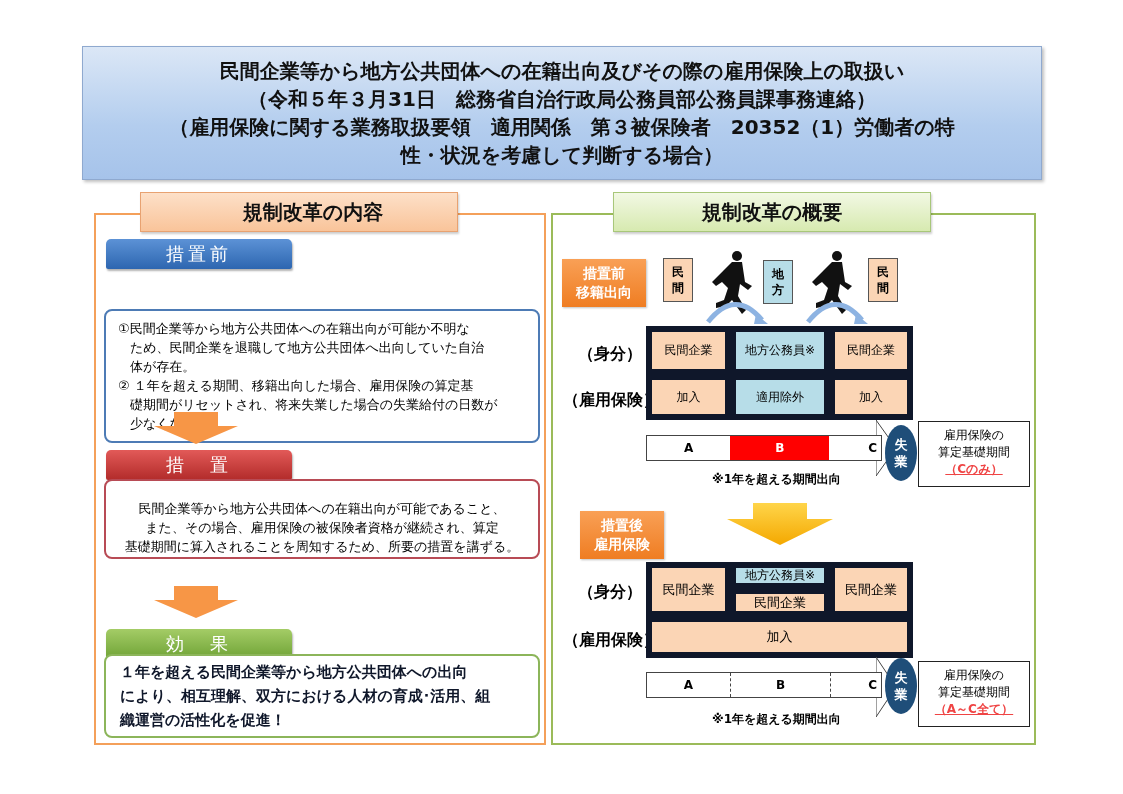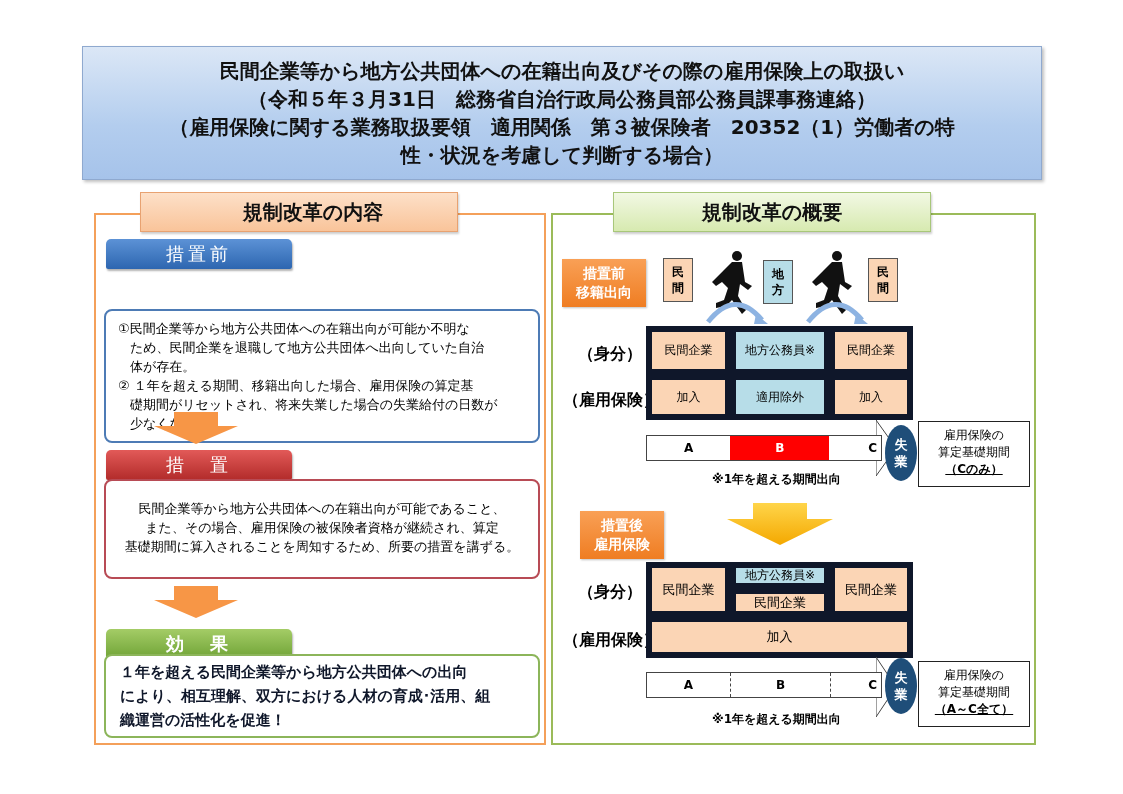--- a/index.html
+++ b/index.html
@@ -30,27 +30,27 @@
     font-weight: bold; font-size: 20px; color: #111; padding-left: 28px;
   }
   .tab {
     position: absolute; height: 30px; width: 186px; border-radius: 5px 5px 2px 2px;
     display: flex; align-items: center; justify-content: center;
     color: #fff; font-size: 18px; letter-spacing: 4px;
     box-shadow: 1px 2px 2px rgba(0,0,0,0.3);
   }
   .tab-blue { left: 106px; top: 239px; background: linear-gradient(#5c92d6, #2d66b0); }
   .tab-red { left: 106px; top: 450px; background: linear-gradient(#e25a58, #b22b2a); }
-  .tab-green { left: 106px; top: 629px; background: linear-gradient(#a4cc66, #6fa336); font-weight: bold; }
+  .tab-green { left: 106px; top: 629px; background: linear-gradient(#a4cc66, #6fa336); }
   .content-box {
     position: absolute; left: 104px; width: 436px; background: #fff;
     border-radius: 8px; font-size: 13px; line-height: 19px;
   }
   .box-blue { top: 268px; height: 134px; border: 2px solid #4d7bb5; padding: 8px 10px 0 12px; margin-top: 41px; }
-  .box-red { top: 479px; height: 100px; border: 2px solid #b84b55; padding: 18px 10px 0 10px; text-align: center; }
+  .box-red { top: 479px; height: 80px; border: 2px solid #b84b55; padding: 18px 10px 0 10px; text-align: center; }
   .box-green { top: 654px; height: 84px; border: 2px solid #8cb55a; padding: 4px 8px 0 14px;
     color: #0f172a; font-weight: bold; font-size: 15px; line-height: 24px; }
   .indent { padding-left: 12px; }
   .down-arrow { position: absolute; width: 84px; height: 32px; }
 
   
   .right-panel {
     position: absolute; left: 551px; top: 213px; width: 485px; height: 532px;
     border: 2px solid #9bbb59;
   }
@@ -89,21 +89,21 @@
   .note { position: absolute; left: 712px; font-weight: bold; font-size: 12px; }
   .unemp {
     position: absolute; left: 885px; width: 32px; height: 56px; border-radius: 50%;
     background: #1f4e79; color: #fff; font-weight: bold; font-size: 13px; line-height: 17px;
     display: flex; flex-direction: column; align-items: center; justify-content: center;
   }
   .result-box {
     position: absolute; left: 918px; width: 112px; height: 66px; border: 1.5px solid #222; background: #fff;
     text-align: center; font-size: 12px; line-height: 17px; padding-top: 5px;
   }
-  .result-red { color: #000000; font-weight: bold; text-decoration: underline; }
+  .result-red { color: #ef4444; font-weight: bold; text-decoration: underline; }
 </style>
 </head>
 <body>
 
 <div class="title-box">
   <div>民間企業等から地方公共団体への在籍出向及びその際の雇用保険上の取扱い</div>
   <div>（令和５年３月31日　総務省自治行政局公務員部公務員課事務連絡）</div>
   <div>（雇用保険に関する業務取扱要領　適用関係　第３被保険者　20352（1）労働者の特</div>
   <div>性・状況を考慮して判断する場合）</div>
 </div>

